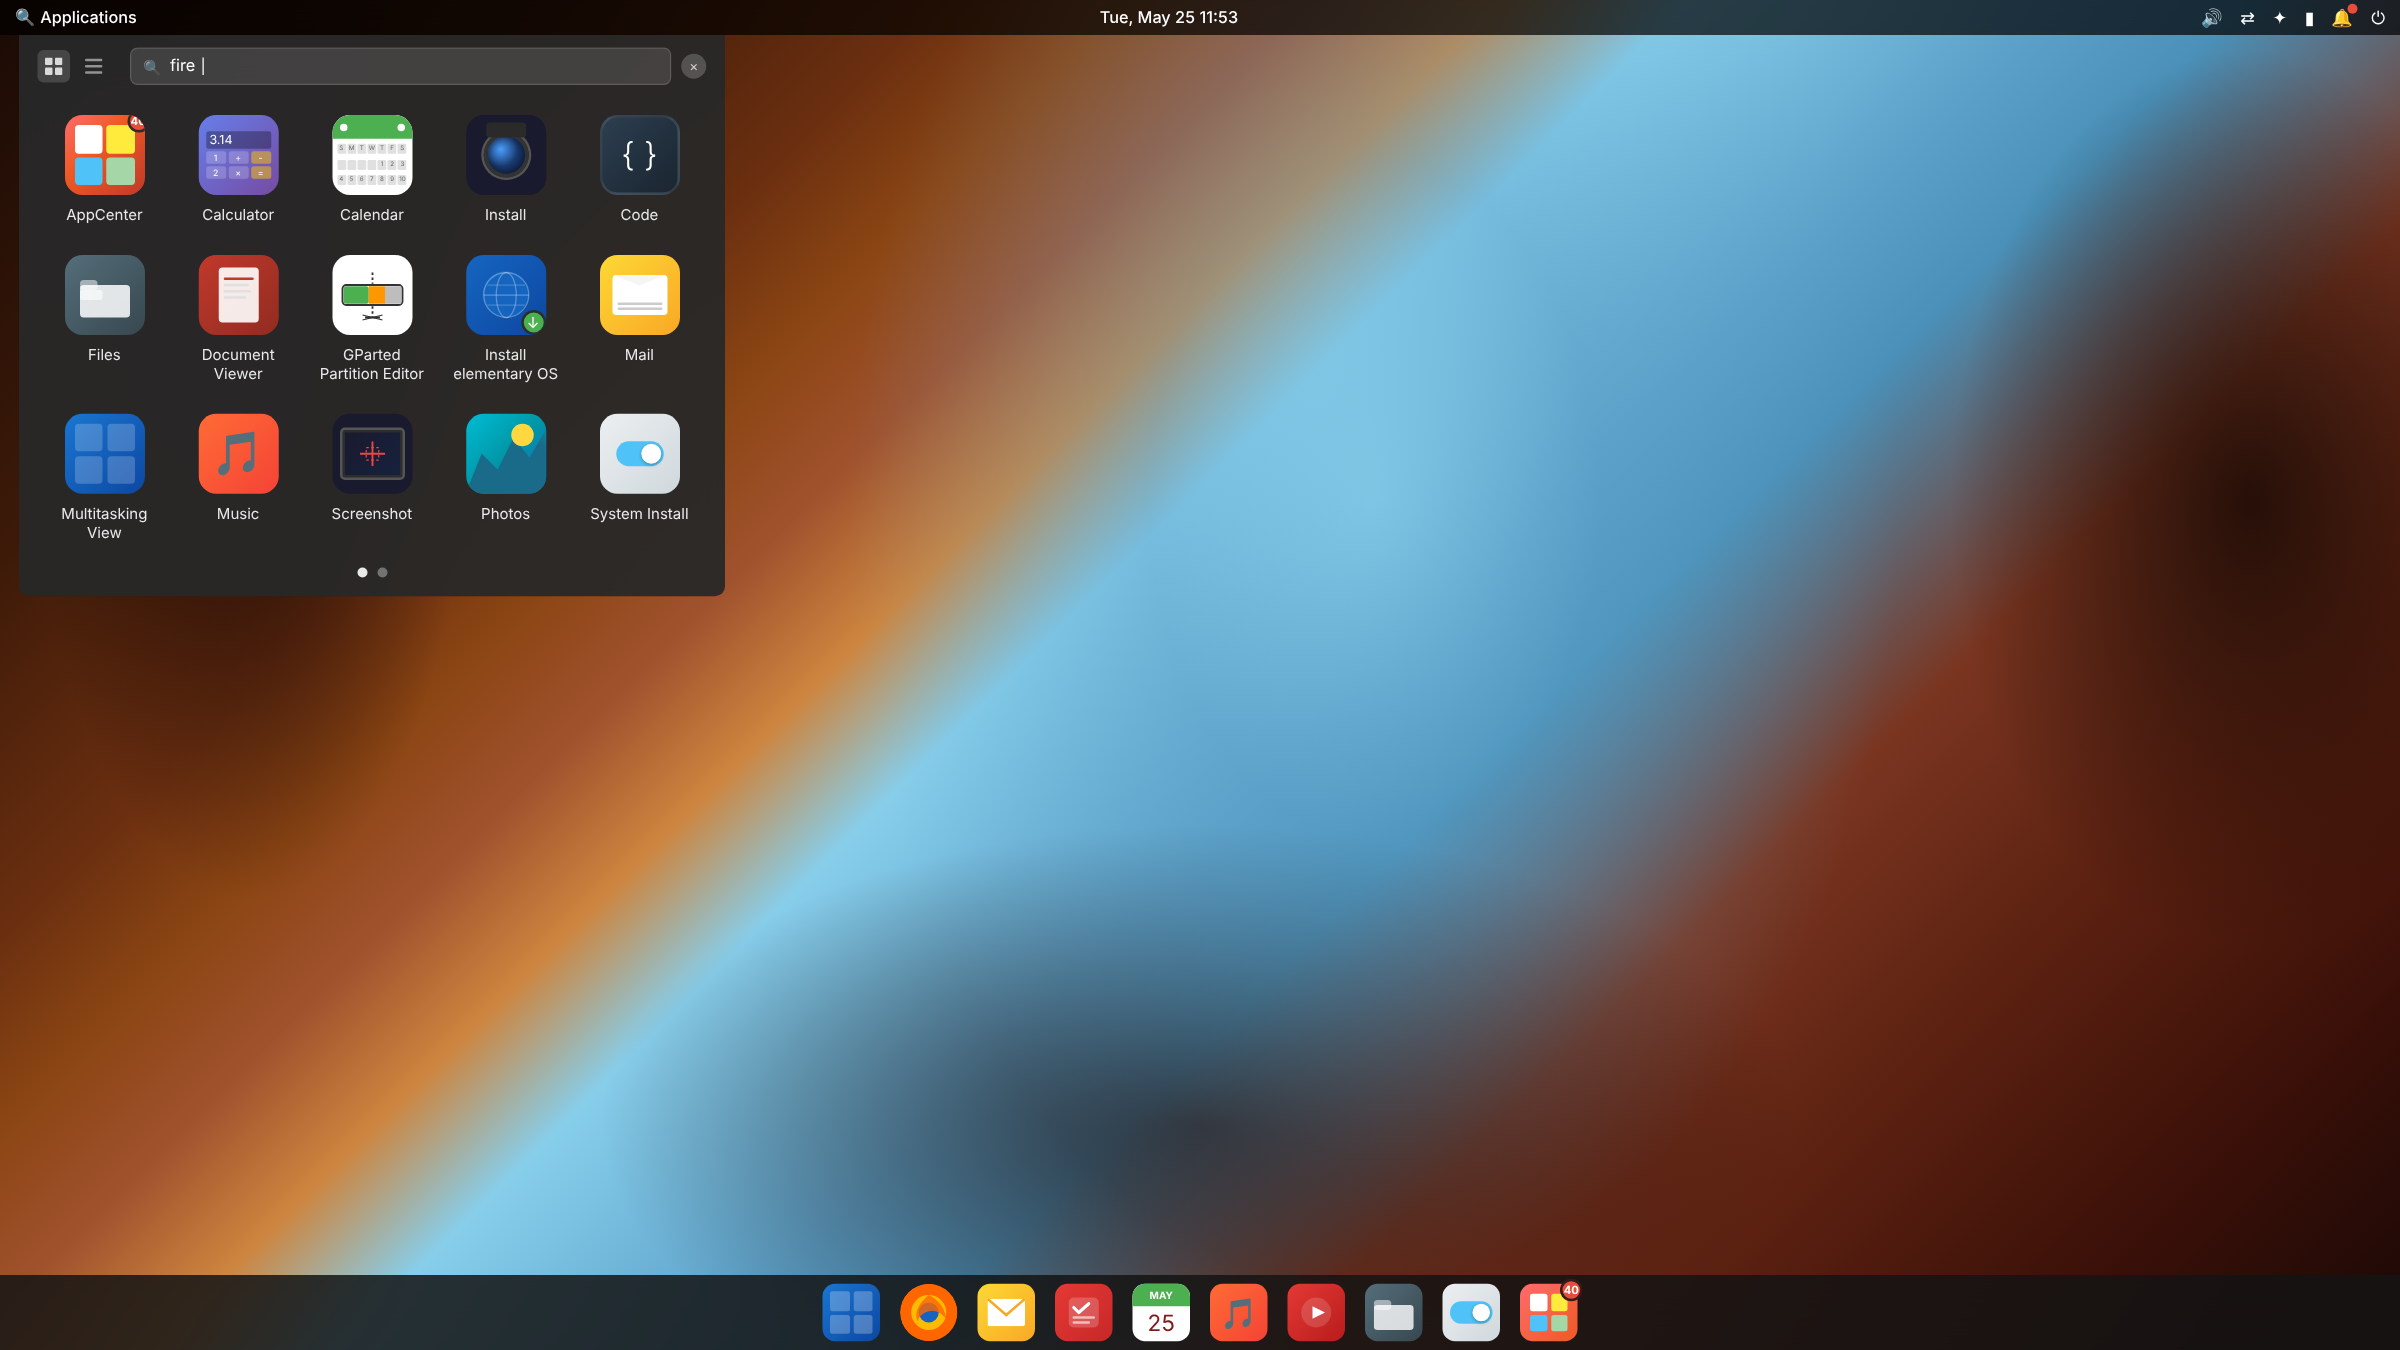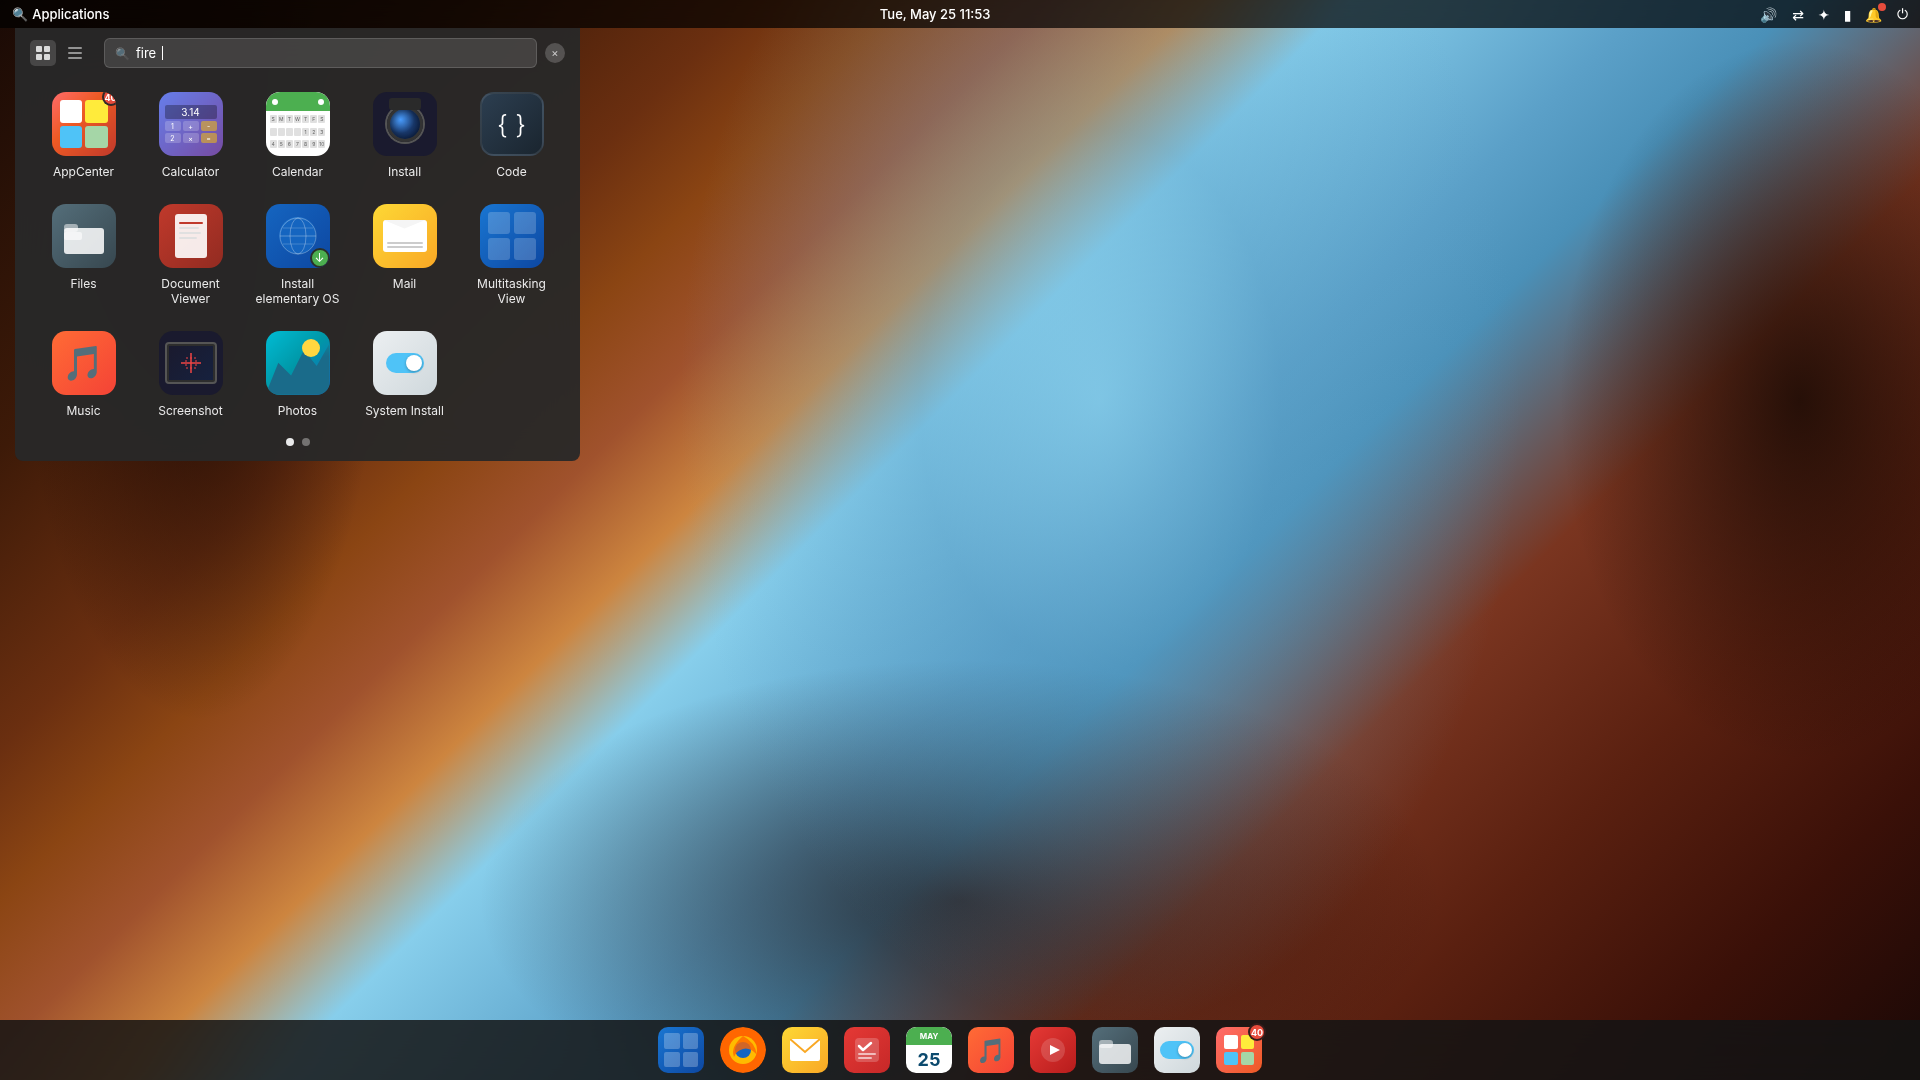--- a/index.html
+++ b/index.html
@@ -261,21 +261,21 @@
       justify-content: center;
       width: 100%;
       height: 100%;
       color: white;
       font-size: 11px;
       padding: 6px;
     }
     .calc-display {
       background: rgba(0,0,0,0.3);
       width: 100%;
-      text-align: center;
+      text-align: left;
       padding: 1px 3px;
       border-radius: 2px;
       font-size: 10px;
       margin-bottom: 2px;
       color: #fff;
     }
     .calc-buttons {
       display: grid;
       grid-template-columns: repeat(3, 1fr);
       gap: 2px;
@@ -881,20 +881,38 @@
             <rect x="8" y="10" width="24" height="2" rx="1" fill="#c0392b"></rect>
             <rect x="8" y="15" width="20" height="2" rx="1" fill="#e0e0e0"></rect>
             <rect x="8" y="20" width="22" height="2" rx="1" fill="#e0e0e0"></rect>
             <rect x="8" y="25" width="18" height="2" rx="1" fill="#e0e0e0"></rect>
           </svg>
         </div>
       </div>
       <span class="app-name">Document Viewer</span>
     </div>
 
+    <div class="app-item">
+      <div class="app-icon icon-gparted">
+        <div class="icon-gparted-inner">
+          <svg width="56" height="56" viewBox="0 0 56 56" fill="none">
+            <rect x="4" y="20" width="48" height="16" rx="3" fill="none" stroke="#333" stroke-width="1.5"></rect>
+            <rect x="5" y="21" width="20" height="14" rx="2" fill="#4caf50"></rect>
+            <rect x="25" y="21" width="13" height="14" fill="#ff9800"></rect>
+            <rect x="38" y="21" width="13" height="14" rx="0" fill="#bdbdbd"></rect>
+            <path d="M28 10 L28 19" stroke="#333" stroke-width="1.5" stroke-dasharray="2,2"></path>
+            <path d="M28 37 L28 46" stroke="#333" stroke-width="1.5" stroke-dasharray="2,2"></path>
+            <path d="M22 46 L34 46" stroke="#333" stroke-width="1.5"></path>
+            <path d="M20 44 L28 46 L20 48" fill="none" stroke="#333" stroke-width="1"></path>
+            <path d="M36 44 L28 46 L36 48" fill="none" stroke="#333" stroke-width="1"></path>
+          </svg>
+        </div>
+      </div>
+      <span class="app-name">GParted Partition Editor</span>
+    </div>
 
     <div class="app-item">
       <div class="app-icon icon-install">
         <div class="icon-install-inner">
           <div class="install-globe">
             <svg width="38" height="38" viewBox="0 0 38 38" fill="none">
               <circle cx="19" cy="19" r="18" fill="#1565c0"></circle>
               <circle cx="19" cy="19" r="18" fill="none" stroke="rgba(255,255,255,0.3)" stroke-width="1"></circle>
               <ellipse cx="19" cy="19" rx="8" ry="18" fill="none" stroke="rgba(255,255,255,0.3)" stroke-width="1"></ellipse>
               <line x1="1" y1="19" x2="37" y2="19" stroke="rgba(255,255,255,0.3)" stroke-width="1"></line>
@@ -1021,21 +1039,21 @@
       <rect x="2" y="2" width="24" height="24" rx="4" fill="white" opacity="0.2"></rect>
       <path d="M6 10 L10 14 L18 7" stroke="white" stroke-width="2.5" stroke-linecap="round" stroke-linejoin="round"></path>
       <line x1="6" y1="18" x2="22" y2="18" stroke="white" stroke-width="2" stroke-linecap="round" opacity="0.6"></line>
       <line x1="6" y1="22" x2="18" y2="22" stroke="white" stroke-width="2" stroke-linecap="round" opacity="0.6"></line>
     </svg>
   </div>
 
   <div class="dock-item" style="background: white; border-radius: 10px; overflow: hidden; padding: 0;">
     <div style="display:flex; flex-direction:column; width:100%; height:100%;">
       <div style="background:#4caf50; height:40%; display:flex; align-items:center; justify-content:center; font-size:8px; color:white; font-weight:bold; border-radius: 10px 10px 0 0;">MAY</div>
-      <div style="flex:1; display:flex; align-items:center; justify-content:center; font-size:18px; font-weight:bold; color:#0c4a6e;">25</div>
+      <div style="flex:1; display:flex; align-items:center; justify-content:center; font-size:18px; font-weight:normal; color:#7f1d1d;">25</div>
     </div>
   </div>
 
   <div class="dock-item dock-music" style="font-size: 24px;">
     🎵
   </div>
 
   <div class="dock-item dock-videos">
     <svg width="28" height="28" viewBox="0 0 28 28" fill="none">
       <circle cx="14" cy="14" r="12" fill="rgba(255,255,255,0.15)"></circle>

